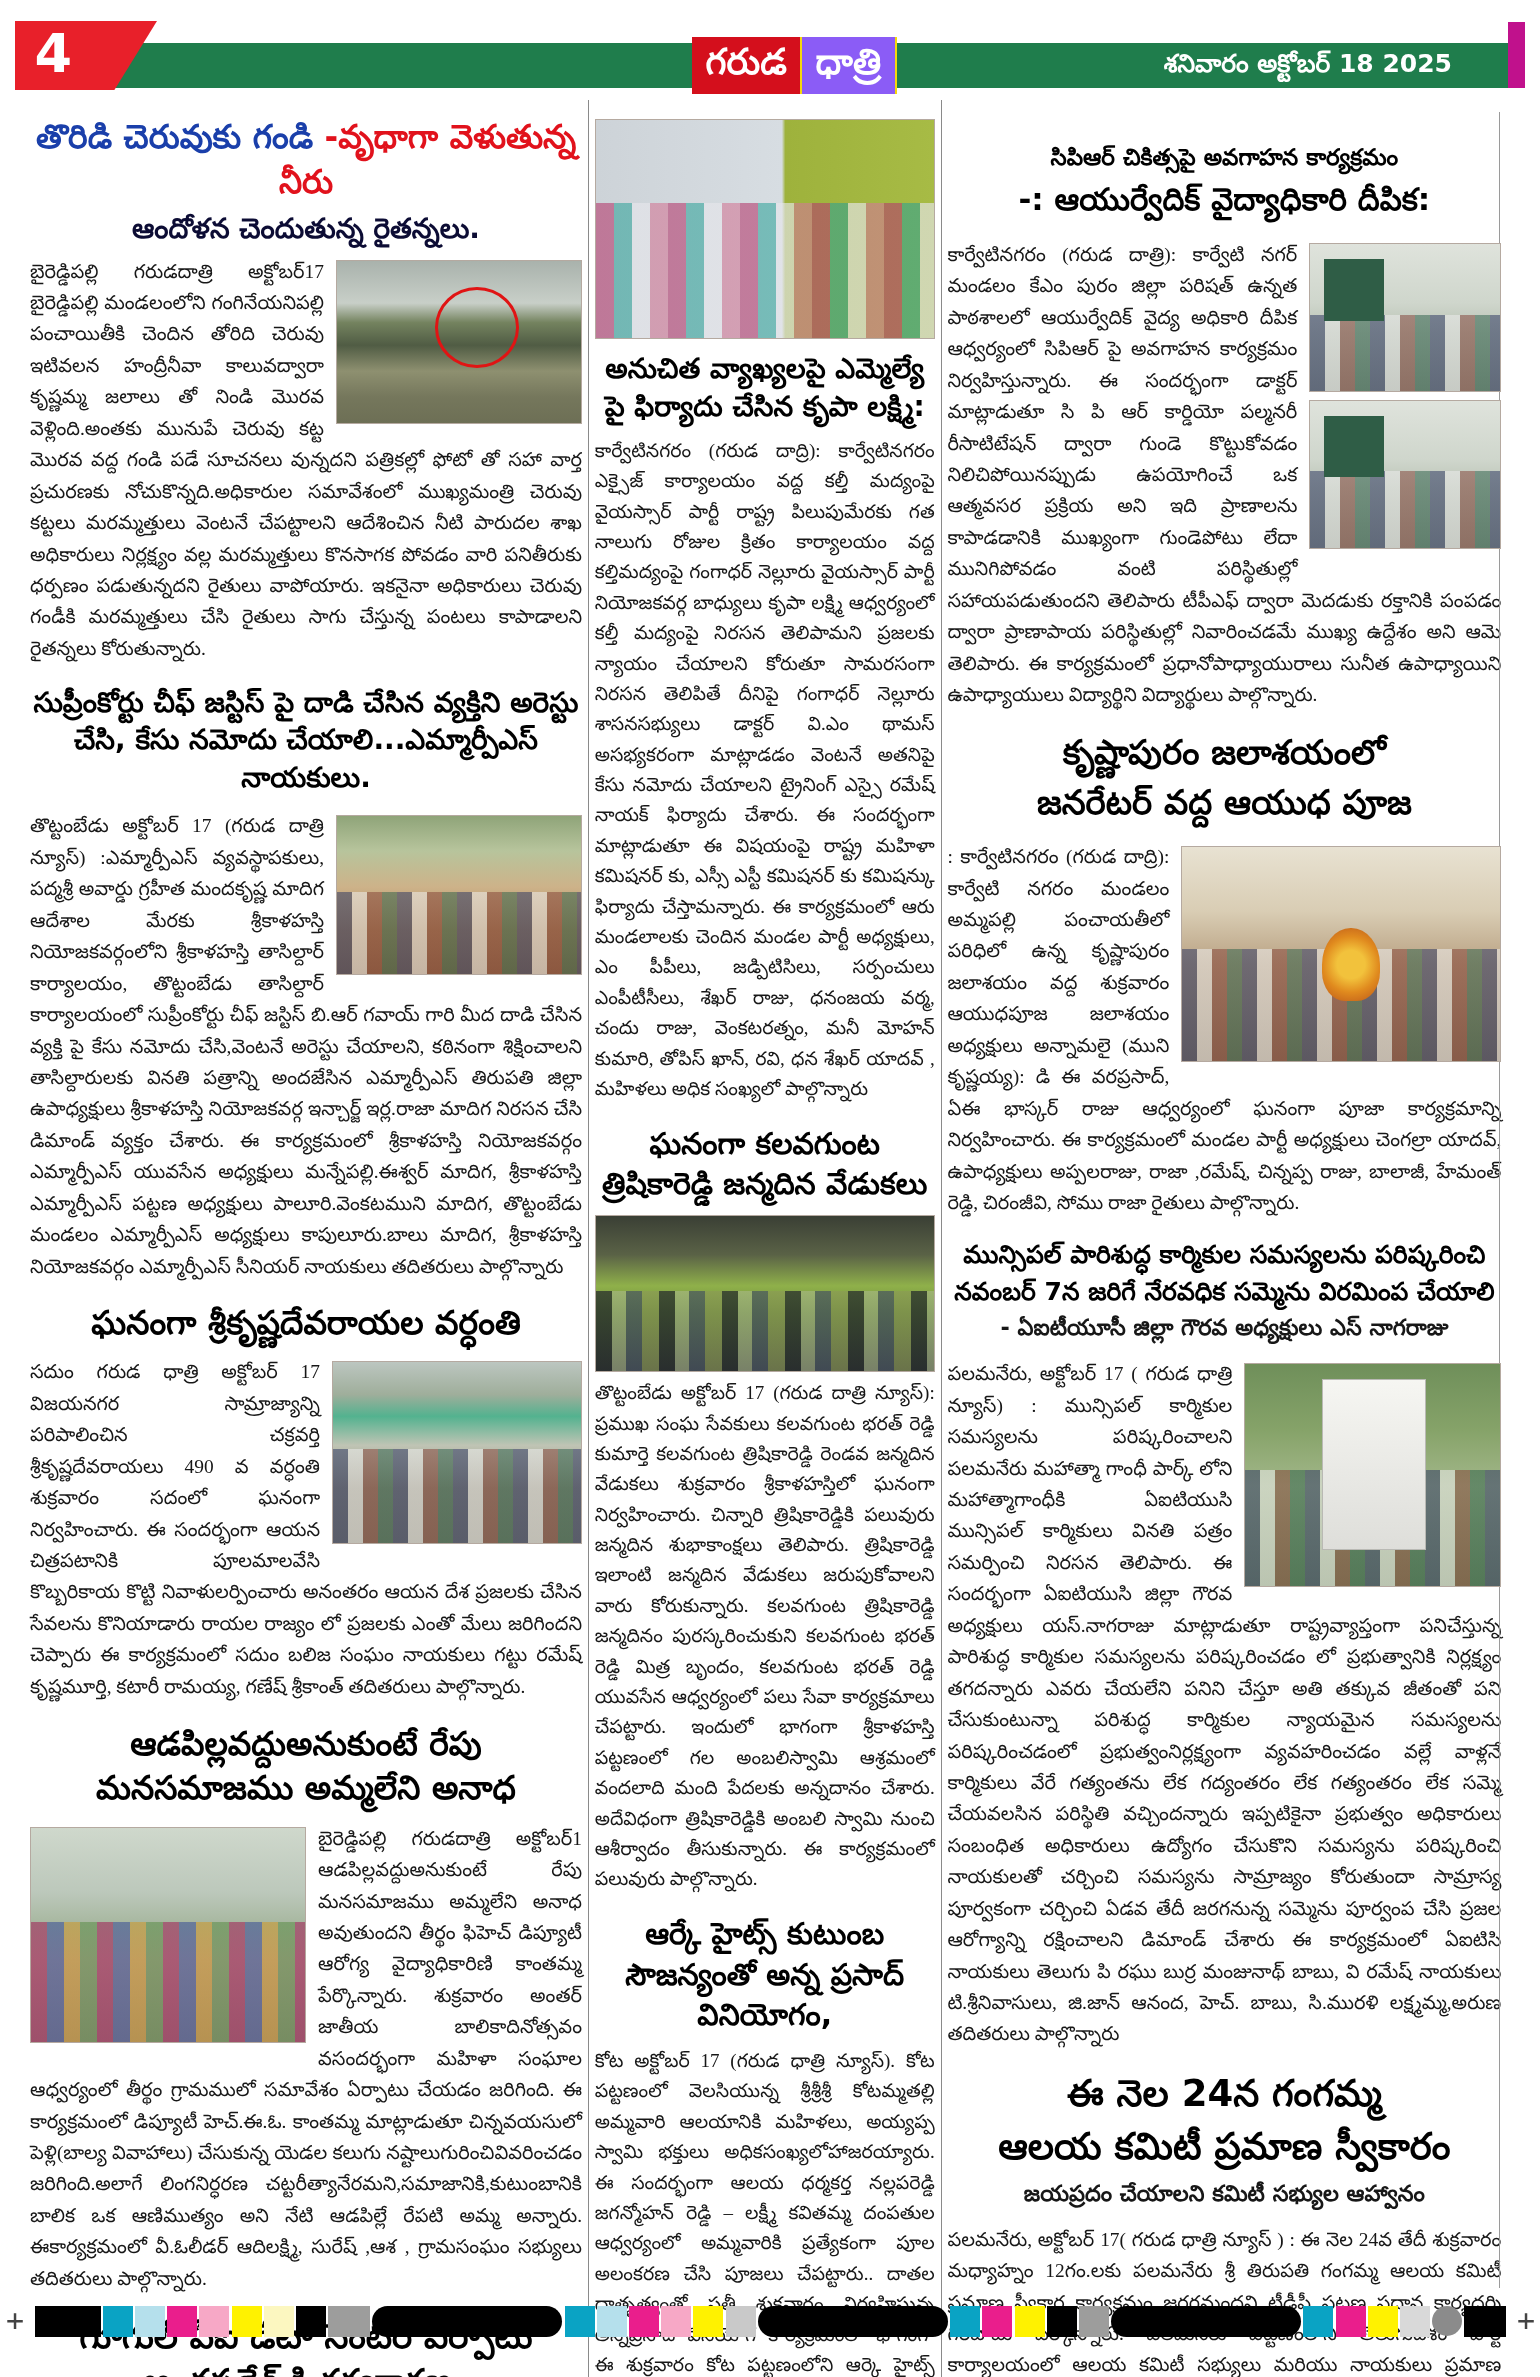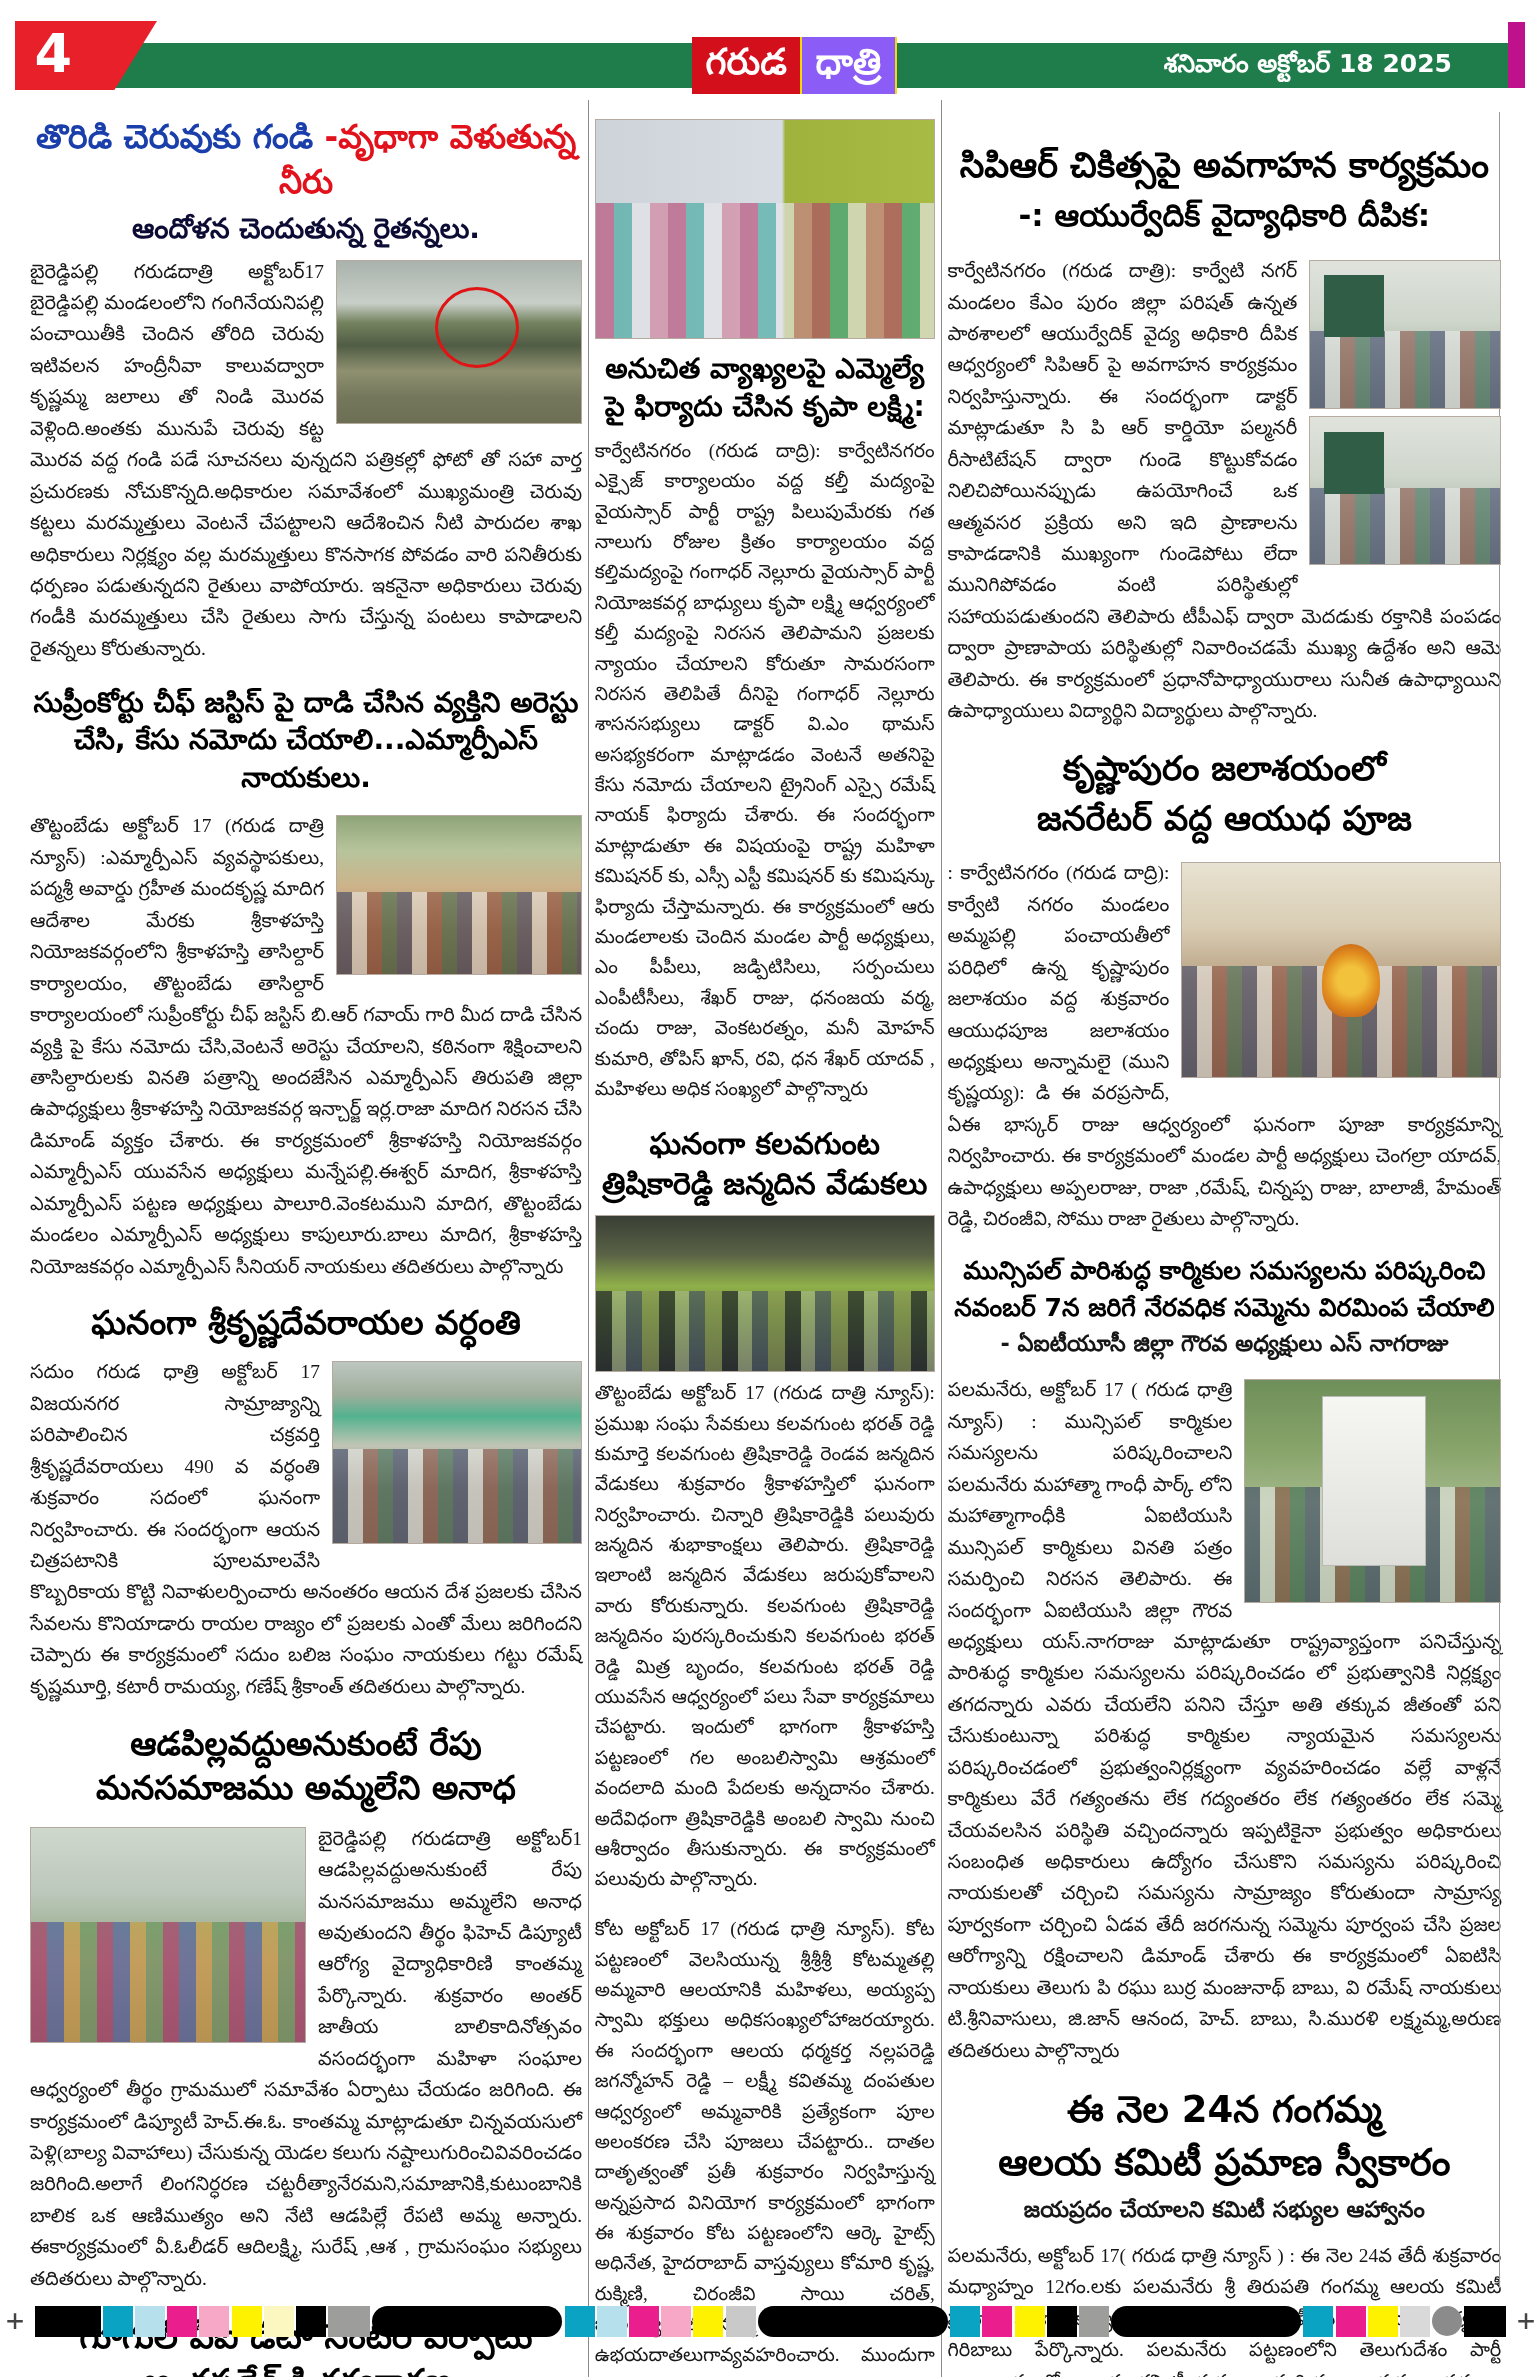--- a/index.html
+++ b/index.html
@@ -162,31 +162,32 @@
       <p class="bodytext-m">కార్వేటినగరం (గరుడ దాద్రి): కార్వేటినగరం ఎక్సైజ్ కార్యాలయం వద్ద కల్తీ మద్యంపై వైయస్సార్ పార్టీ రాష్ట్ర పిలుపుమేరకు గత నాలుగు రోజుల క్రితం కార్యాలయం వద్ద కల్తిమద్యంపై గంగాధర్ నెల్లూరు వైయస్సార్ పార్టీ నియోజకవర్గ బాధ్యులు కృపా లక్ష్మి ఆధ్వర్యంలో కల్తీ మద్యంపై నిరసన తెలిపామని ప్రజలకు న్యాయం చేయాలని కోరుతూ సామరసంగా నిరసన తెలిపితే దీనిపై గంగాధర్ నెల్లూరు శాసనసభ్యులు డాక్టర్ వి.ఎం థామస్ అసభ్యకరంగా మాట్లాడడం వెంటనే అతనిపై కేసు నమోదు చేయాలని ట్రైనింగ్ ఎస్సై రమేష్ నాయక్ ఫిర్యాదు చేశారు. ఈ సందర్భంగా మాట్లాడుతూ ఈ విషయంపై రాష్ట్ర మహిళా కమిషనర్ కు, ఎస్సీ ఎస్టీ కమిషనర్ కు కమిషన్కు ఫిర్యాదు చేస్తామన్నారు. ఈ కార్యక్రమంలో ఆరు మండలాలకు చెందిన మండల పార్టీ అధ్యక్షులు, ఎం పీపీలు, జడ్పిటిసిలు, సర్పంచులు ఎంపీటీసీలు, శేఖర్ రాజు, ధనంజయ వర్మ, చందు రాజు, వెంకటరత్నం, మనీ మోహన్ కుమారి, తోపిస్ ఖాన్, రవి, ధన శేఖర్ యాదవ్ , మహిళలు అధిక సంఖ్యలో పాల్గొన్నారు</p>
     </article>
 
     <article class="art">
       <h2 class="hl" style="font-size:30px;margin:7.5px 0 10.4px;">ఘనంగా కలవగుంట త్రిషికారెడ్డి జన్మదిన వేడుకలు</h2>
       <div class="photo ph-temple ph-block" style="width:340px;height:157px;"></div>
       <p class="bodytext-m">తొట్టంబేడు అక్టోబర్ 17 (గరుడ దాత్రి న్యూస్): ప్రముఖ సంఘ సేవకులు కలవగుంట భరత్ రెడ్డి కుమార్తె కలవగుంట త్రిషికారెడ్డి రెండవ జన్మదిన వేడుకలు శుక్రవారం శ్రీకాళహస్తిలో ఘనంగా నిర్వహించారు. చిన్నారి త్రిషికారెడ్డికి పలువురు జన్మదిన శుభాకాంక్షలు తెలిపారు. త్రిషికారెడ్డి ఇలాంటి జన్మదిన వేడుకలు జరుపుకోవాలని వారు కోరుకున్నారు. కలవగుంట త్రిషికారెడ్డి జన్మదినం పురస్కరించుకుని కలవగుంట భరత్ రెడ్డి మిత్ర బృందం, కలవగుంట భరత్ రెడ్డి యువసేన ఆధ్వర్యంలో పలు సేవా కార్యక్రమాలు చేపట్టారు. ఇందులో భాగంగా శ్రీకాళహస్తి పట్టణంలో గల అంబలిస్వామి ఆశ్రమంలో వందలాది మంది పేదలకు అన్నదానం చేశారు. అదేవిధంగా త్రిషికారెడ్డికి అంబలి స్వామి నుంచి ఆశీర్వాదం తీసుకున్నారు. ఈ కార్యక్రమంలో పలువురు పాల్గొన్నారు.</p>
     </article>
 
     <article class="art">
+      <h2 class="hl" style="font-size:30px;margin:7.5px 0 10.4px;">ఆర్కే హైట్స్ కుటుంబ సౌజన్యంతో అన్న ప్రసాద్ వినియోగం,</h2>
       <p class="bodytext-m">కోట అక్టోబర్ 17 (గరుడ ధాత్రి న్యూస్). కోట పట్టణంలో వెలసియున్న శ్రీశ్రీశ్రీ కోటమ్మతల్లి అమ్మవారి ఆలయానికి మహిళలు, అయ్యప్ప స్వామి భక్తులు అధికసంఖ్యలోహాజరయ్యారు. ఈ సందర్భంగా ఆలయ ధర్మకర్త నల్లపరెడ్డి జగన్మోహన్ రెడ్డి – లక్ష్మీ కవితమ్మ దంపతుల ఆధ్వర్యంలో అమ్మవారికి ప్రత్యేకంగా పూల అలంకరణ చేసి పూజలు చేపట్టారు.. దాతల దాతృత్వంతో ప్రతీ శుక్రవారం నిర్వహిస్తున్న అన్నప్రసాద వినియోగ కార్యక్రమంలో భాగంగా ఈ శుక్రవారం కోట పట్టణంలోని ఆర్కె హైట్స్ అధినేత, హైదరాబాద్ వాస్తవ్యులు కోమారి కృష్ణ, రుక్మిణి, చిరంజీవి సాయి చరిత్, బాలయ్య,సులోచనమ్మ ఉభయదాతలుగావ్యవహరించారు. ముందుగా వారి కుటుంబ సభ్యులు వెంపులూరు బాబురావు – లక్ష్మీ దంపతులు సమక్షంలో అమ్మవారికి ప్రత్యేక పూజలు చేశారు. ఈ సందర్భంగా దాతలను అమ్మవారి చీర, సారె, పసుపు, కుంకుమ, కండువాలతో ఆలయ సత్కారాన్ని అందించారు. ప్రతీ ఒక్కరు దాతలగా మారి అన్నప్రసాద వినియోగ కార్యక్రమానికి సహకారం అందించాలని శ్రీ షిరిడి సాయి అక్షయ సేవాసమితి అధ్యక్షులు అల్లం రమణయ్య కోరారు. ఈ కార్యక్రమానికి సహకరిస్తున్న దాతలకు అమ్మవారి ఆశీస్సులు ఉండాలని కోరుకున్నట్లు తెలియజేశారు. ఈ కార్యక్రమంలో నిరంజన్ రెడ్డి, ఆవుల సుబ్బయ్య, వెంపులూరు బాబురావు, కంచి పన్నగసాయి, వెంగల్తూరు శరవణన్, పాలూరు బాలు, ఇప్పలపల్లి కిష్టయ్య, బల్లవోలు సుధాకర్ స్వామి, వెంకట కృష్ణయ్య, వెంకట్రావ్, ఆలయ పూజారి కొసన కృష్ణయ్య తదితరులు పాల్గొన్నారు.</p>
 
     </article>
   </div>
 
   <div class="vrule"></div>
 
   <div class="col-right">
 
     <article class="art">
-      <h2 class="hl" style="font-size:35px;margin:45px 0 6px;">సిపిఆర్ చికిత్సపై అవగాహన కార్యక్రమం</h2>
+      <h2 class="hl" style="font-size:23px;margin:45px 0 6px;">సిపిఆర్ చికిత్సపై అవగాహన కార్యక్రమం</h2>
       <h2 class="hl" style="font-size:31px;margin:0 0 18px;">-: ఆయుర్వేదిక్ వైద్యాధికారి దీపిక:</h2>
       <div class="clearfix">
         <div class="stack">
           <div class="photo ph-class"></div>
           <div class="photo ph-class"></div>
         </div>
         <p class="bodytext">కార్వేటినగరం (గరుడ దాత్రి): కార్వేటి నగర్ మండలం కేఎం పురం జిల్లా పరిషత్ ఉన్నత పాఠశాలలో ఆయుర్వేదిక్ వైద్య అధికారి దీపిక ఆధ్వర్యంలో సిపిఆర్ పై అవగాహన కార్యక్రమం నిర్వహిస్తున్నారు. ఈ సందర్భంగా డాక్టర్ మాట్లాడుతూ సి పి ఆర్ కార్డియో పల్మనరీ రీసాటిటేషన్ ద్వారా గుండె కొట్టుకోవడం నిలిచిపోయినప్పుడు ఉపయోగించే ఒక ఆత్మవసర ప్రక్రియ అని ఇది ప్రాణాలను కాపాడడానికి ముఖ్యంగా గుండెపోటు లేదా మునిగిపోవడం వంటి పరిస్థితుల్లో సహాయపడుతుందని తెలిపారు టీపీఎఫ్ ద్వారా మెదడుకు రక్తానికి పంపడం ద్వారా ప్రాణాపాయ పరిస్థితుల్లో నివారించడమే ముఖ్య ఉద్దేశం అని ఆమె తెలిపారు. ఈ కార్యక్రమంలో ప్రధానోపాధ్యాయురాలు సునీత ఉపాధ్యాయిని ఉపాధ్యాయులు విద్యార్థిని విద్యార్థులు పాల్గొన్నారు.</p>
       </div>
     </article>
 

